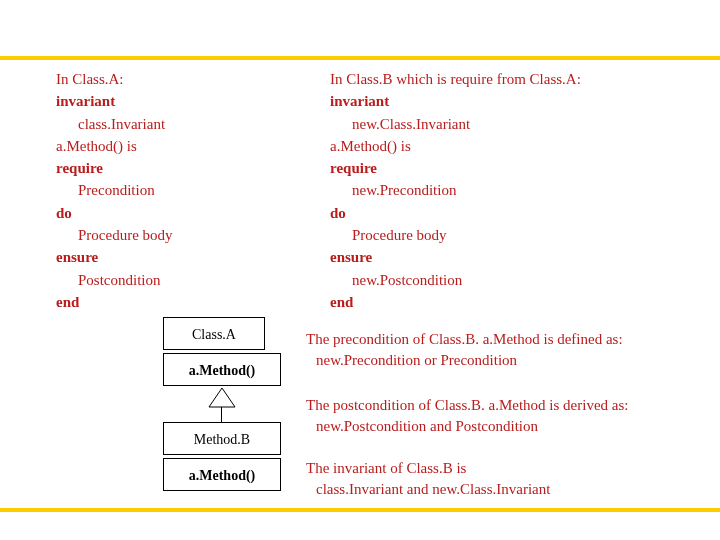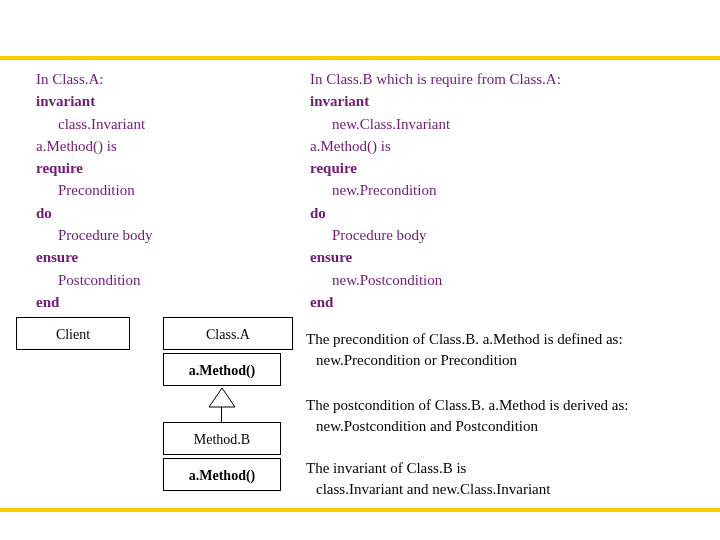--- a/index.html
+++ b/index.html
@@ -30,21 +30,22 @@
   }
   .rule-top { top: 56px; }
   .rule-bottom { top: 508px; }
 
   .code-block {
     position: absolute;
     font-family: "Liberation Serif", serif;
     font-size: 15px;
     line-height: 22.3px;
     white-space: pre;
-    color: #701a75;
+    color: #b91c1c;
+    margin-left: 20px;
   }
   .code-left { left: 36px; top: 68px; }
   .code-right { left: 310px; top: 68px; }
   .kw { font-weight: bold; }
   .indent2 { display: inline-block; width: 22px; }
 
   
   .uml-box {
     position: absolute;
     border: 1px solid #000000;
@@ -58,21 +59,21 @@
     height: 33px;
     line-height: 33px;
   }
   .uml-op {
     height: 33px;
     line-height: 33px;
     font-weight: bold;
   }
 
   #client-box { left: 16px; top: 317px; width: 114px; height: 33px; }
-  #classA-title { left: 163px; top: 317px; width: 130px; height: 33px; }
+  #classA-title { left: 163px; top: 317px; width: 102px; height: 33px; }
   #classA-op { left: 163px; top: 353px; width: 118px; height: 33px; }
   #classB-title { left: 163px; top: 422px; width: 118px; height: 33px; }
   #classB-op { left: 163px; top: 458px; width: 118px; height: 33px; }
 
   
   .gen-line {
     position: absolute;
     left: 221px;
     top: 407px;
     width: 1px;
@@ -87,21 +88,21 @@
     height: 0;
   }
   .gen-triangle svg { display: block; }
 
   
   .note {
     position: absolute;
     font-family: "Liberation Serif", serif;
     font-size: 15px;
     line-height: 21px;
-    color: #000000;
+    color: #b91c1c;
     white-space: pre;
   }
   #note-pre { left: 306px; top: 329px; }
   #note-post { left: 306px; top: 395px; }
   #note-inv  { left: 306px; top: 458px; }
   .note .sub { display: inline-block; width: 10px; }
 </style>
 </head>
 <body>
 
@@ -127,21 +128,20 @@
 <span class="indent2"></span><span>new.Class.Invariant</span>
 <span>a.Method() is</span>
 <span class="kw">require</span>
 <span class="indent2"></span><span>new.Precondition</span>
 <span class="kw">do</span>
 <span class="indent2"></span><span>Procedure body</span>
 <span class="kw">ensure</span>
 <span class="indent2"></span><span>new.Postcondition</span>
 <span class="kw">end</span></div>
 
-  <div class="uml-box uml-title" id="client-box"><span>Client</span></div>
 
   <div class="uml-box uml-title" id="classA-title"><span>Class.A</span></div>
   <div class="uml-box uml-op" id="classA-op"><span>a.Method()</span></div>
 
   <div class="gen-triangle">
     <svg width="28" height="20" viewBox="0 0 28 20">
       <polygon points="14,0 27,19 1,19" fill="#ffffff" stroke="#000000" stroke-width="1"></polygon>
     </svg>
   </div>
   <div class="gen-line"></div>

